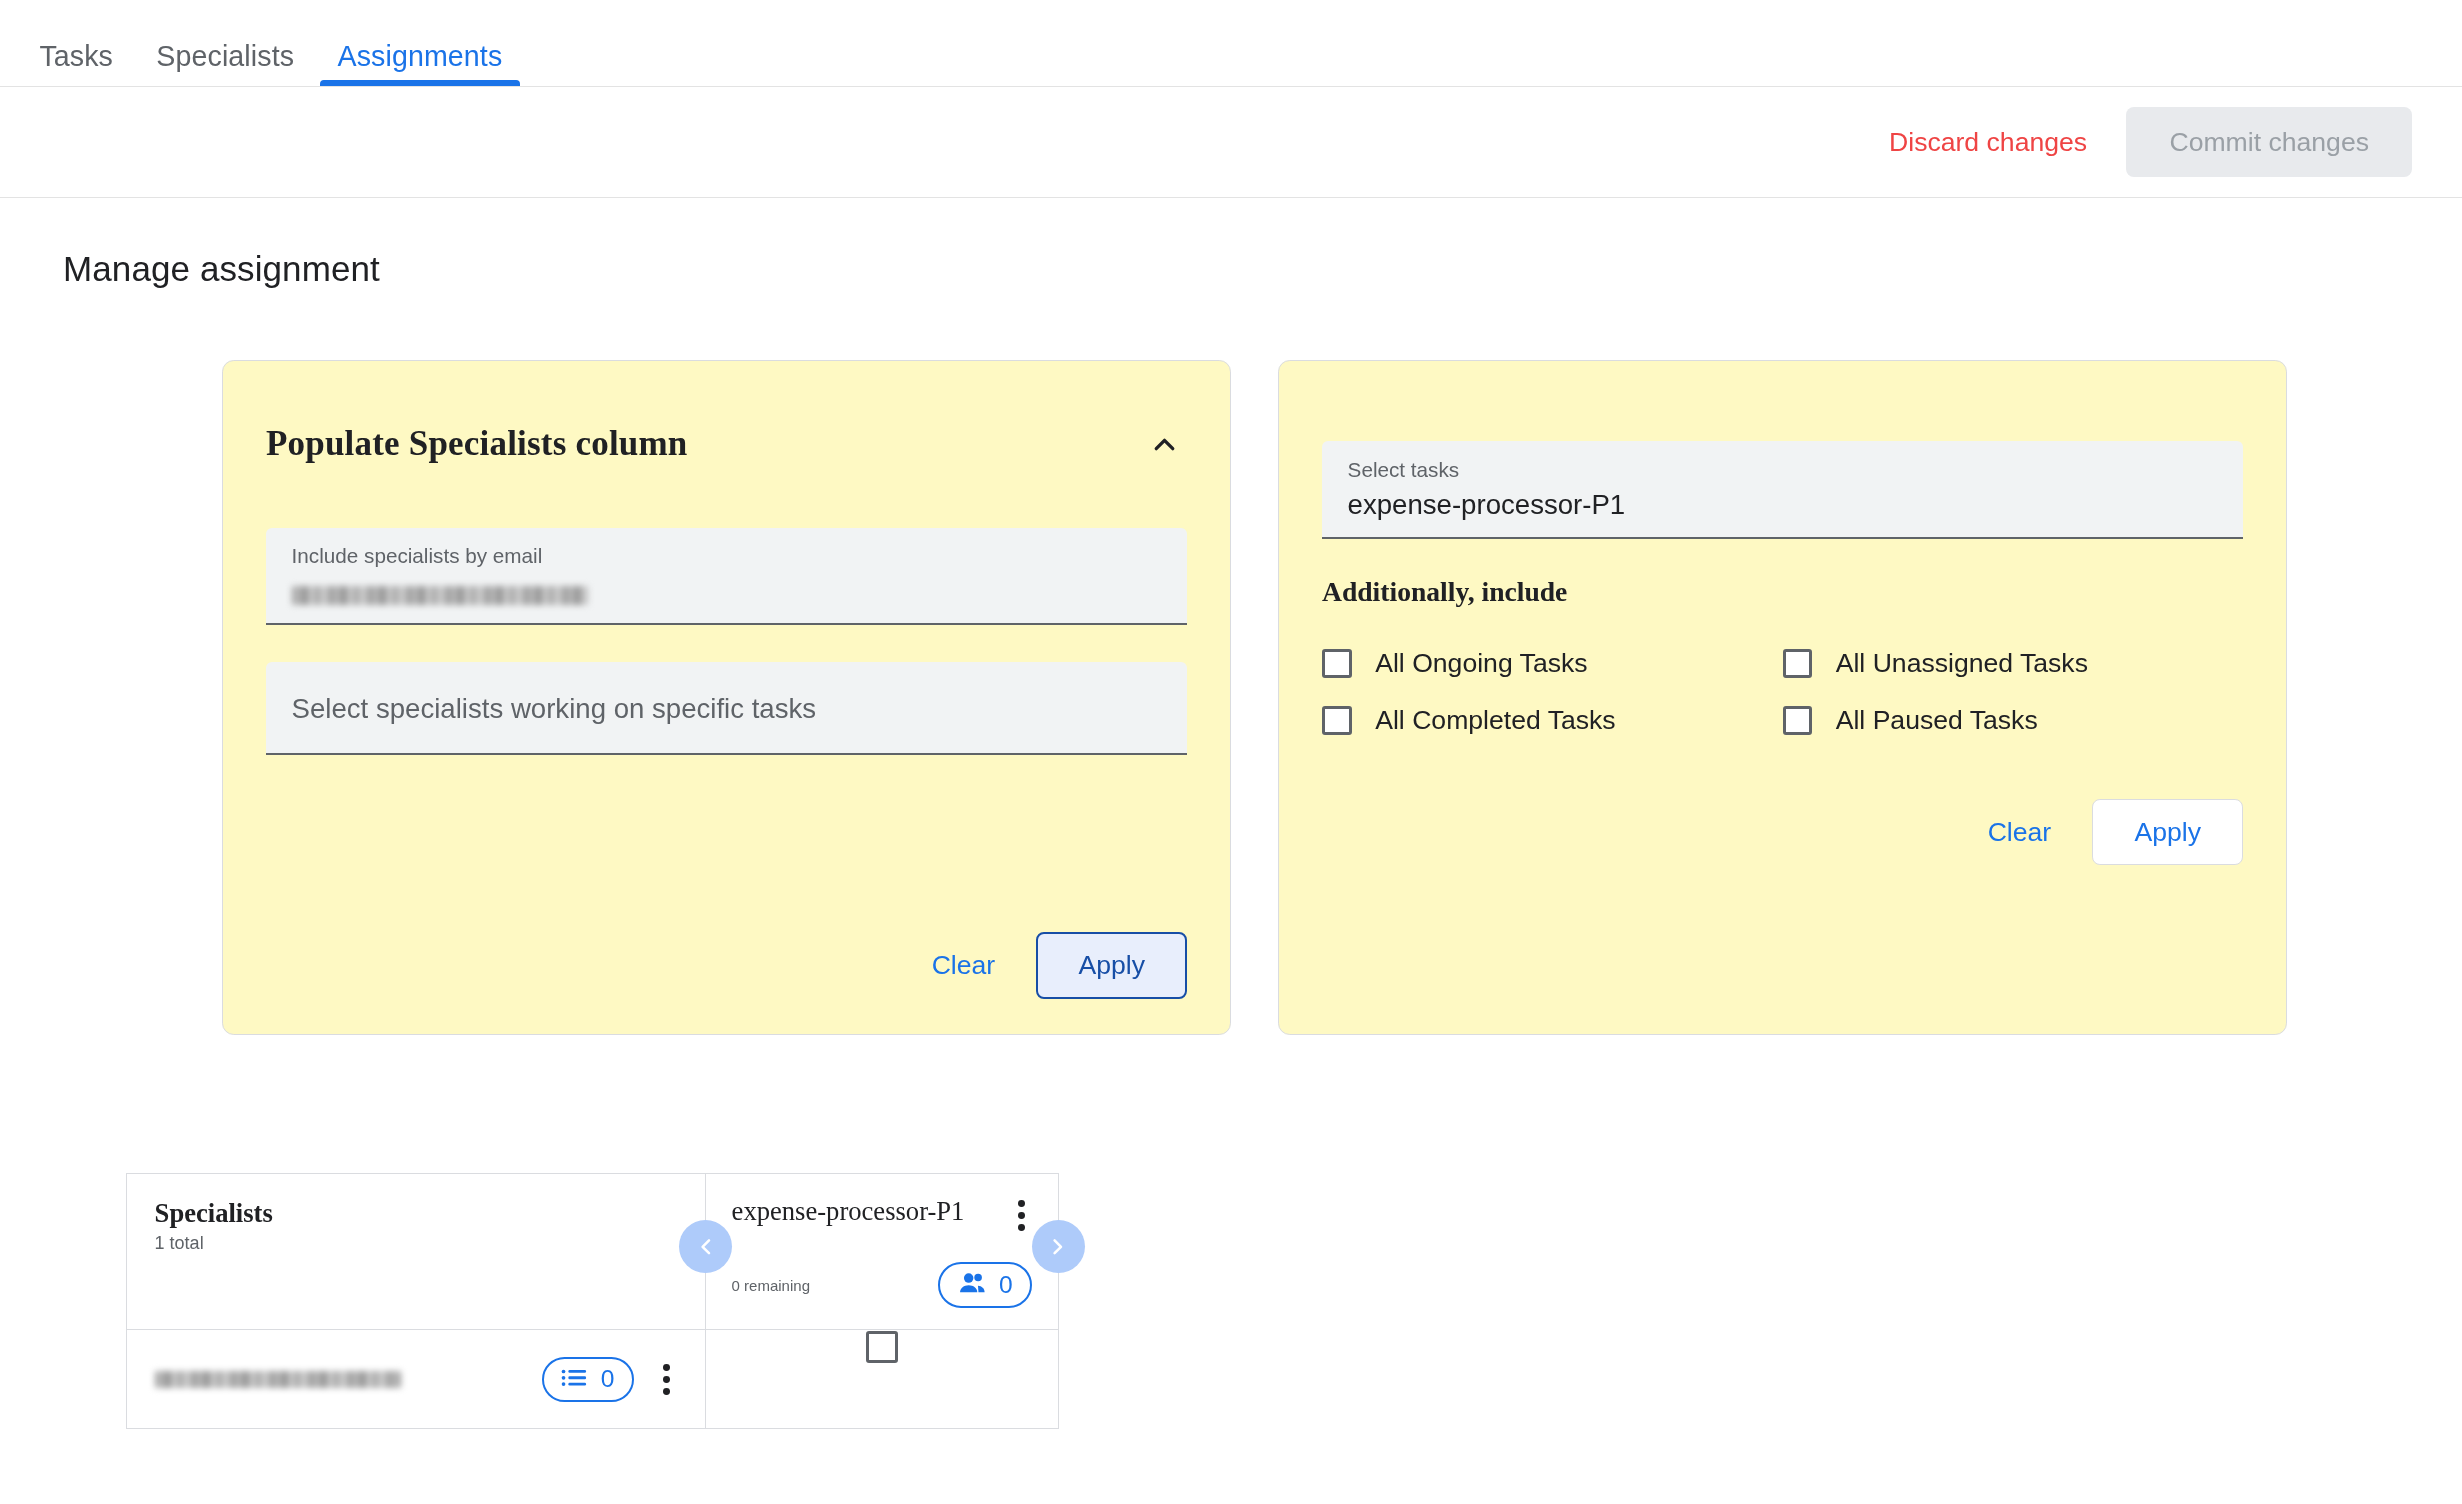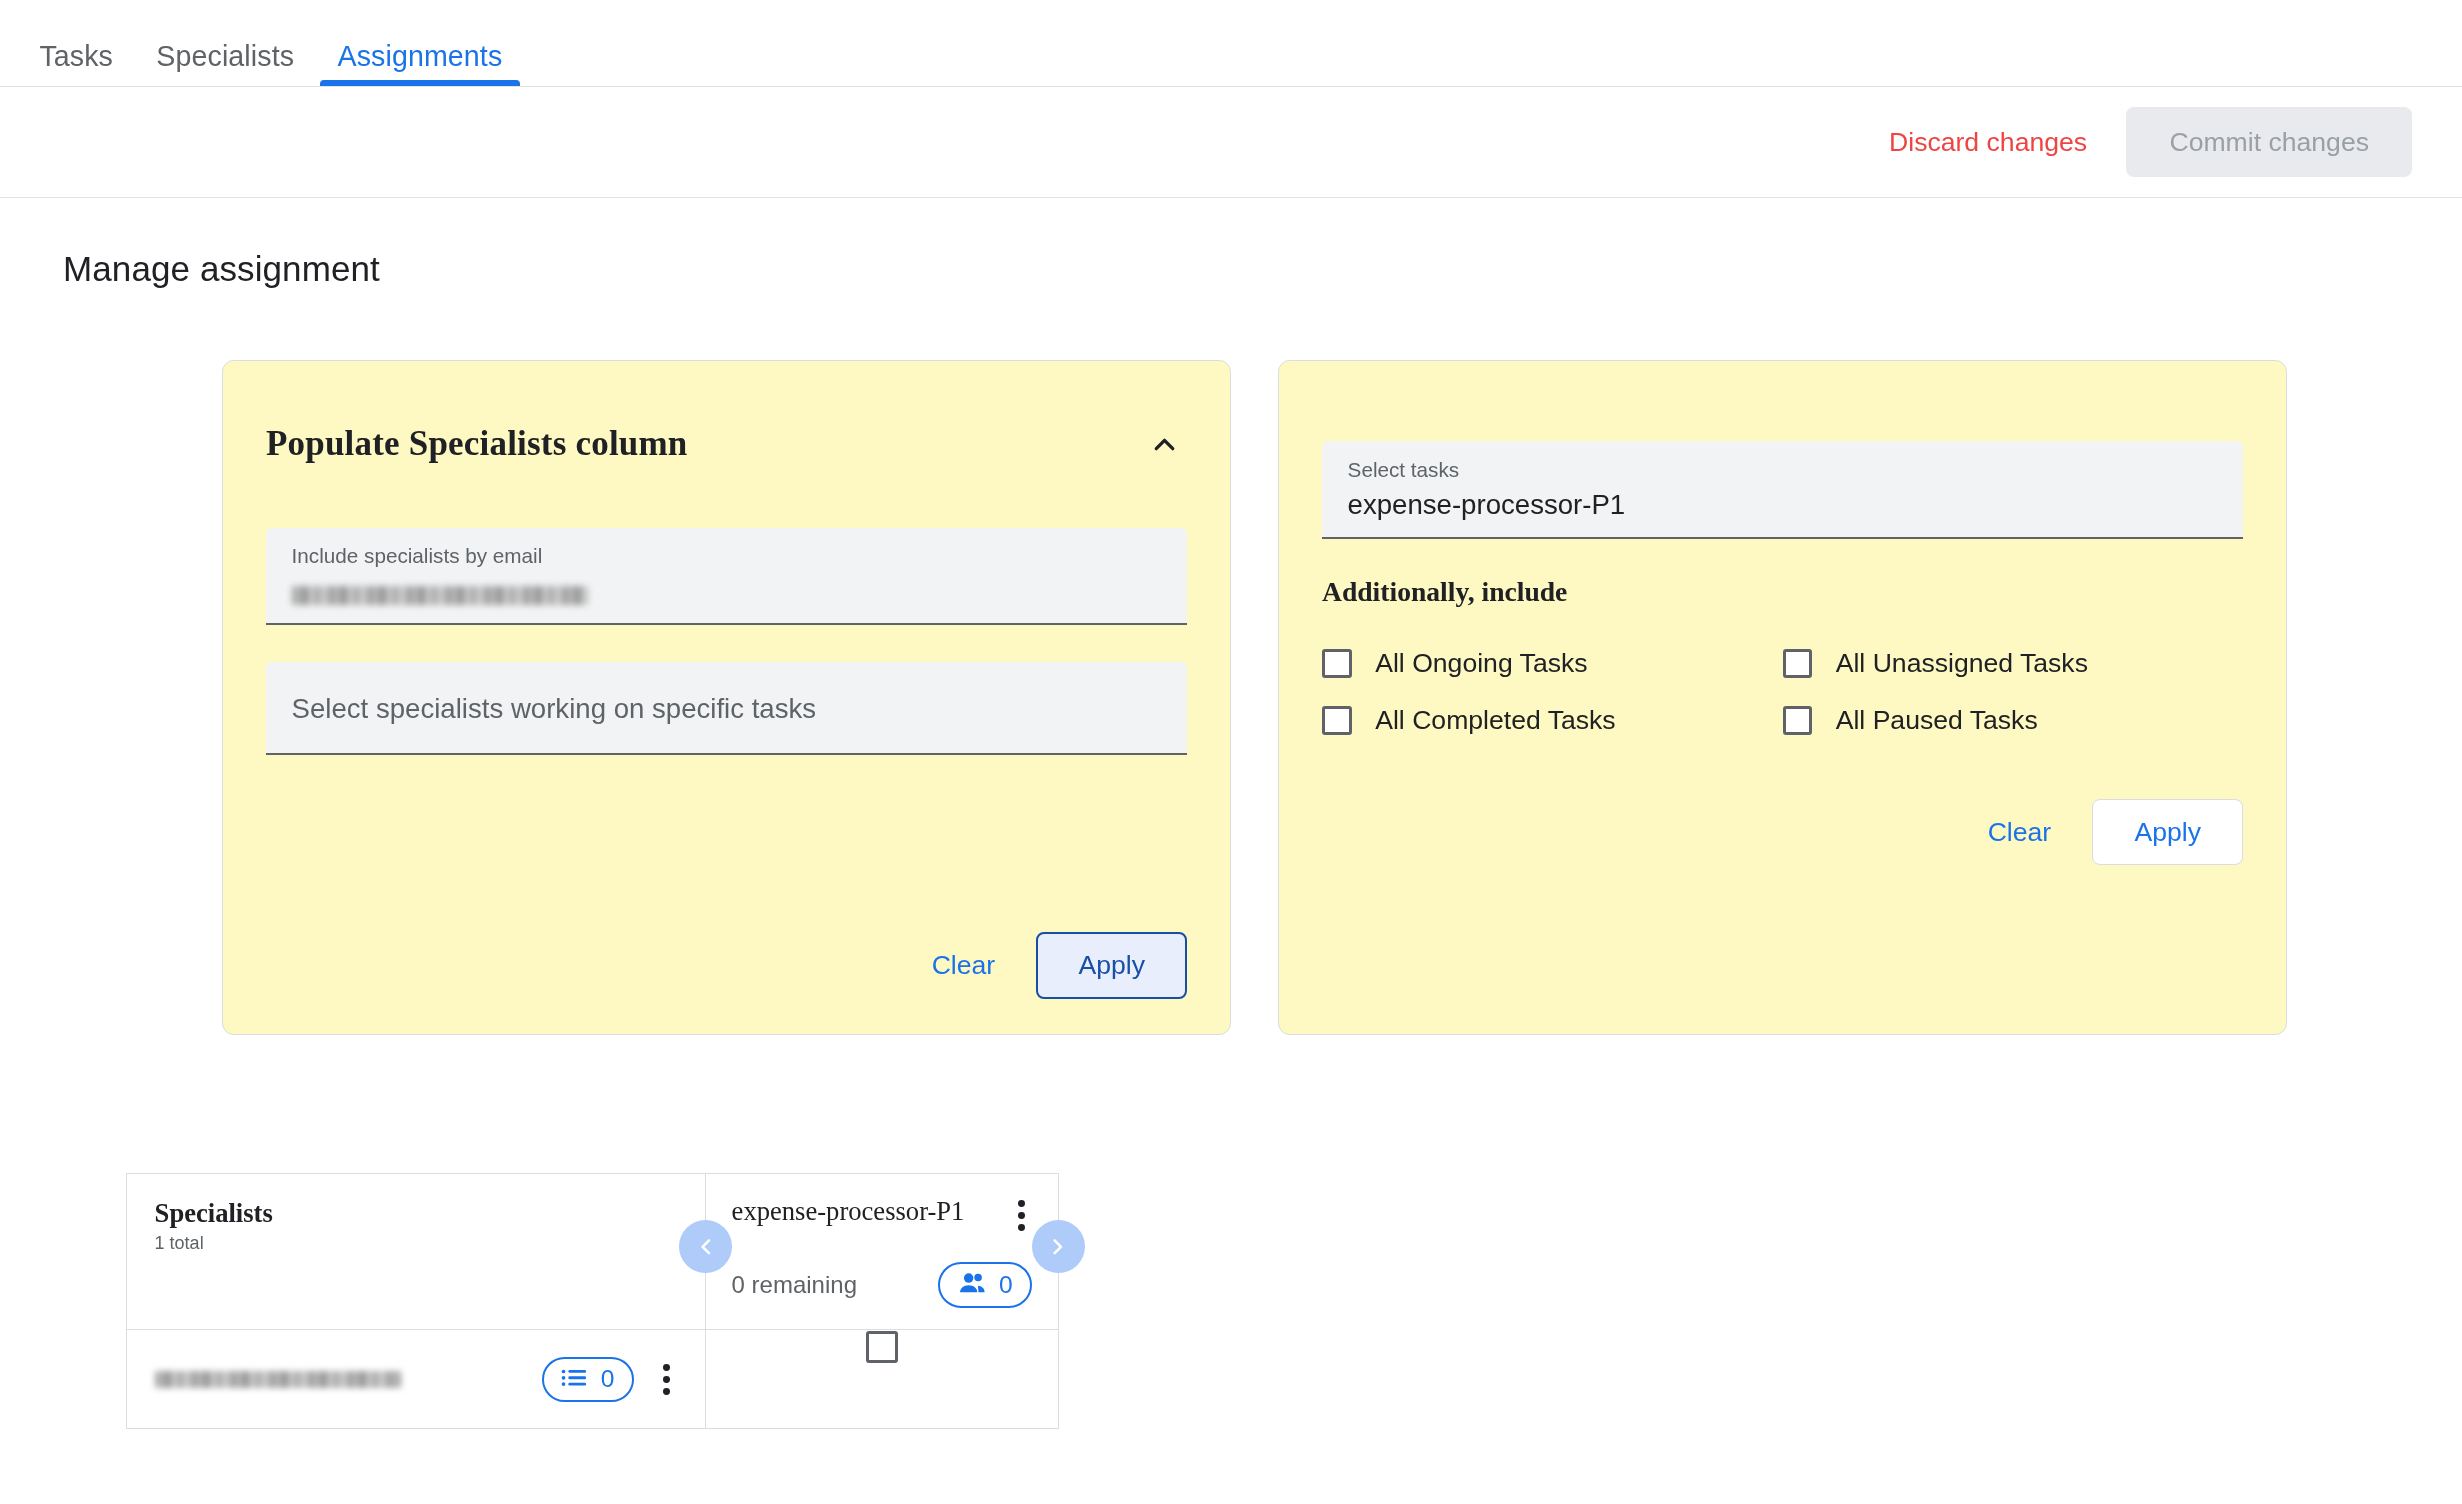--- a/index.html
+++ b/index.html
@@ -277,21 +277,21 @@
     color: #202124;
     line-height: 1.2;
   }
   .task-head-bottom {
     display: flex;
     align-items: center;
     justify-content: space-between;
     margin-top: 27.6px;
   }
   .remaining {
-    font-size: 24px;
+    font-size: 15px;
     color: #5f6368;
   }
   .kebab {
     width: 21.7px; height: 39px;
     display: flex; flex-direction: column;
     align-items: center; justify-content: space-between;
     padding: 3.9px 0;
     cursor: pointer;
     flex: 0 0 auto;
   }

